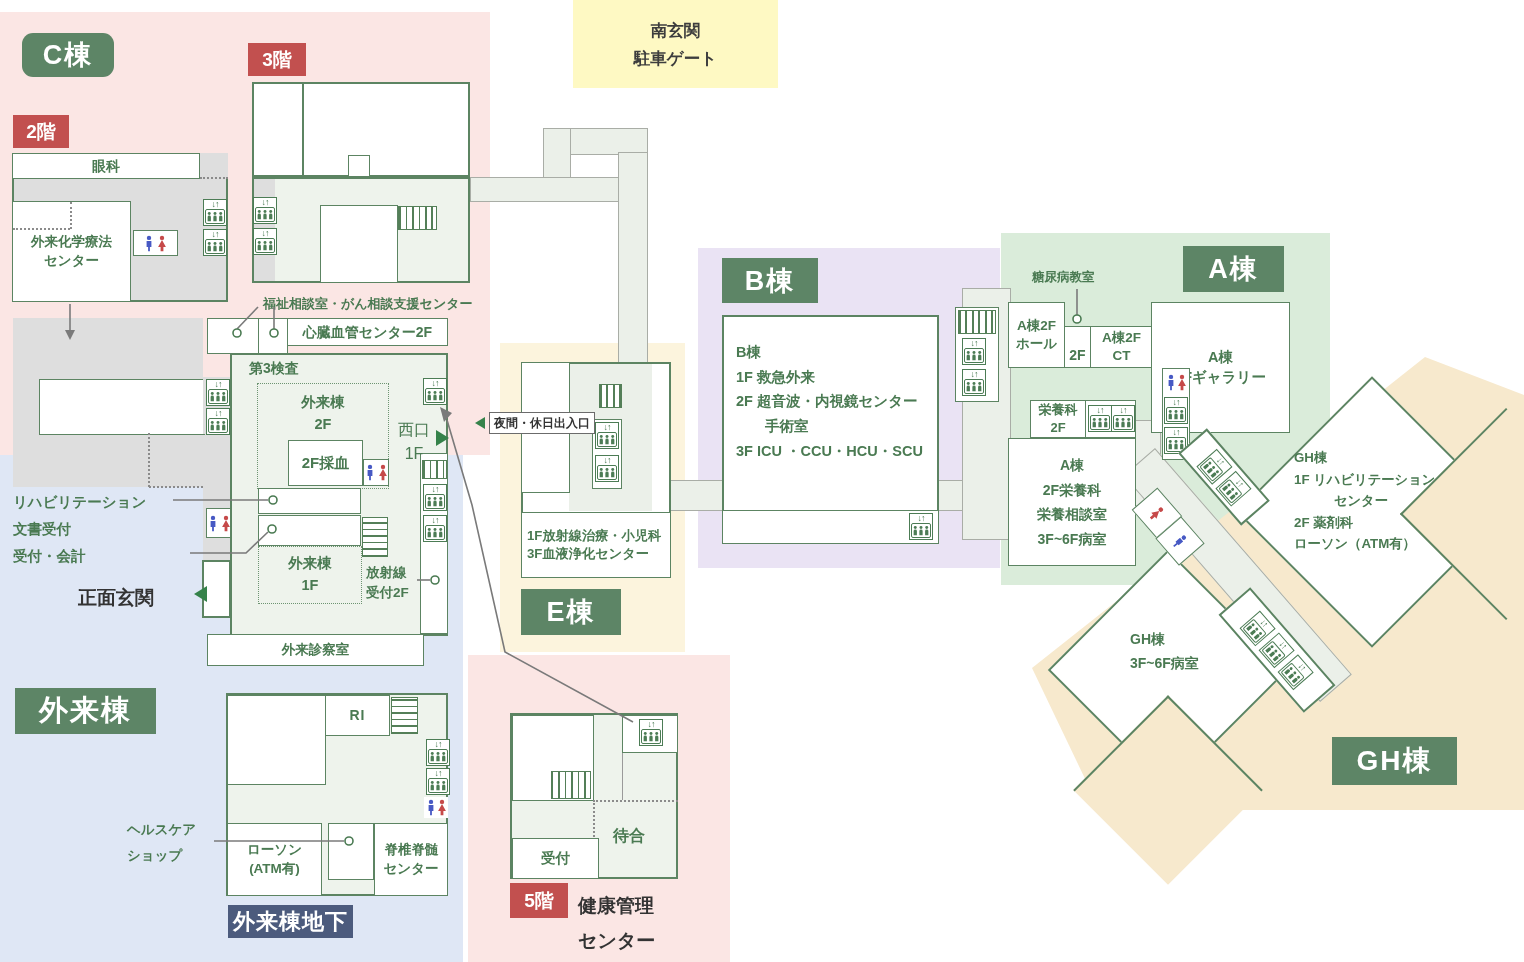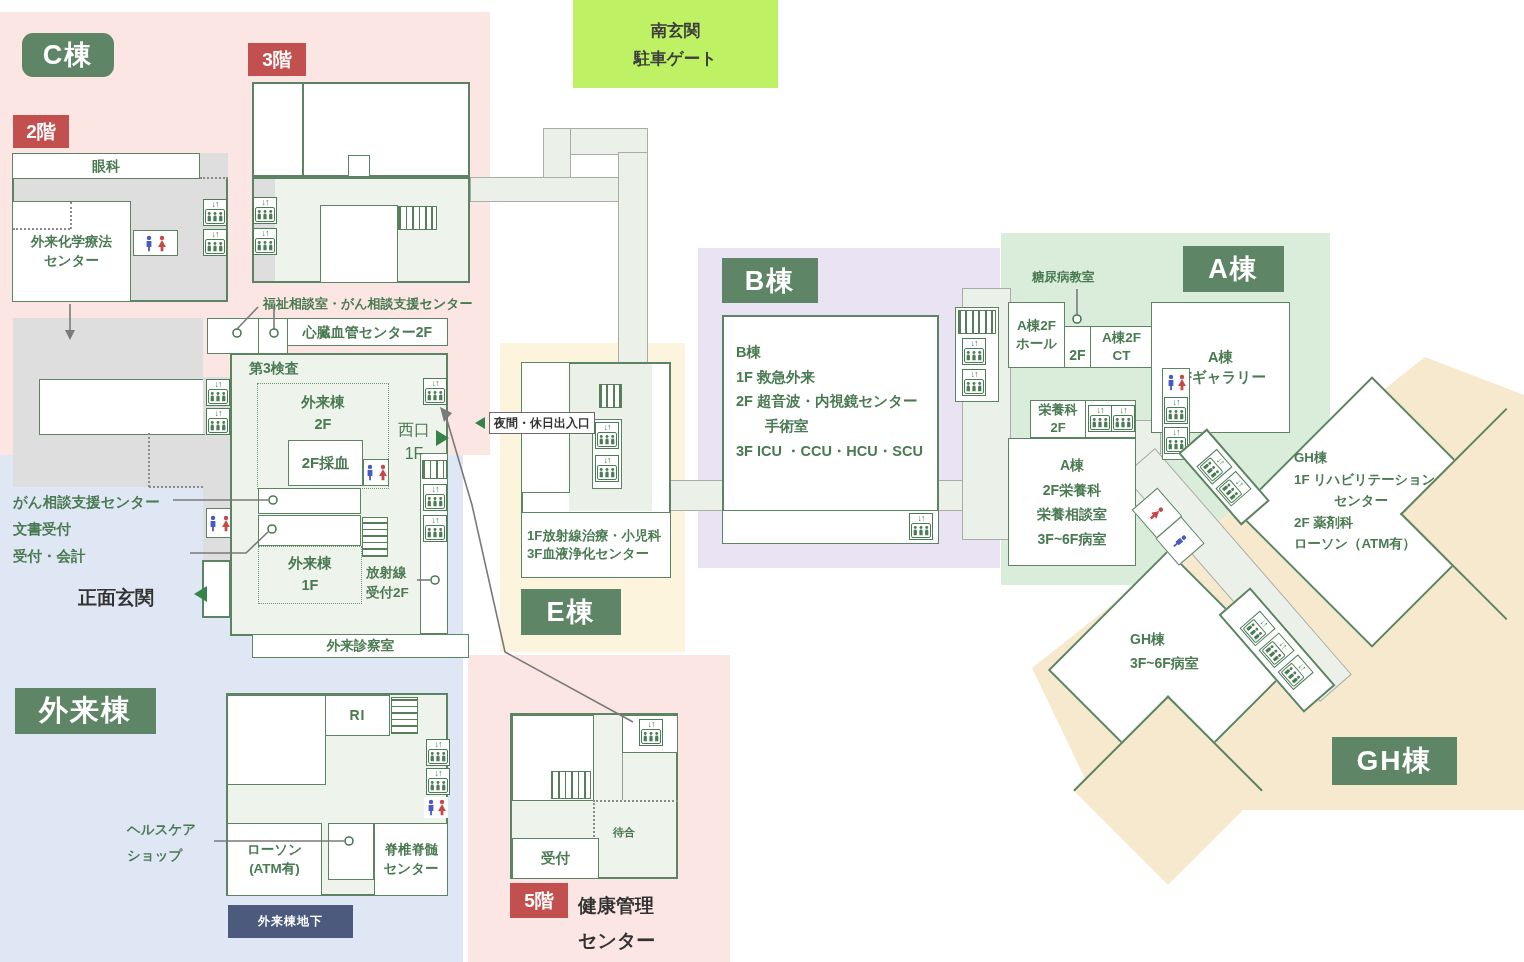--- a/index.html
+++ b/index.html
@@ -196,21 +196,21 @@
     <svg viewBox="0 0 10 16" class="woman">
         <use href="#woman"></use>
       </svg>
   </div>
   <div class="room" style="left:258px;top:488px;width:103px;height:26px;"></div>
   <div class="room" style="left:258px;top:515px;width:103px;height:31px;"></div>
   <div class="st h" style="left:362px;top:517px;width:26px;height:40px;"></div>
   <div class="dotted-room" style="left:258px;top:546px;width:104px;height:58px;font-size:14.5px;display:flex;align-items:center;justify-content:center;"><span>外来棟
 1F</span></div>
   <div class="bldg" style="left:202px;top:560px;width:29px;height:58px;"></div>
-  <div class="room" style="left:207px;top:634px;width:217px;height:24px;font-size:13.5px;margin-left:45px;"><span>外来診察室</span></div>
+  <div class="room" style="left:207px;top:634px;width:217px;height:32px;font-size:13.5px;"><span>外来診察室</span></div>
 
   <div class="bldg" style="left:420px;top:453px;width:28px;height:181px;border-width:1.7px;"></div>
   <div class="elev" style="left:423px;top:378px;">
       <span class="ar">↓↑</span>
       <span class="car">
         <svg viewBox="0 0 22 12">
           <use href="#p3"></use>
         </svg>
       </span>
     </div>
@@ -233,21 +233,21 @@
     </div>
   <div class="t" style="left:396px;top:418px;font-size:16px;font-weight:normal;text-align:center;width:36px;">西口
 1F</div>
   <div class="tri-r" style="left:436px;top:430px;"></div>
   <div class="t" style="left:366px;top:563px;font-size:13.5px;">放射線
 受付2F</div>
 
   <div class="t dark" style="left:78px;top:584px;font-size:19px;font-weight:bold;color:#333;">正面玄関</div>
   <div class="tri-l" style="left:194px;top:586px;"></div>
 
-  <div class="t" style="left:13px;top:489px;font-size:14.5px;line-height:1.85;">がん相談支援センター
+  <div class="t" style="left:13px;top:489px;font-size:14.5px;line-height:1.85;">リハビリテーション
 文書受付
 受付・会計</div>
 
   <div class="t" style="left:263px;top:294px;font-size:13px;">福祉相談室・がん相談支援センター</div>
 
   <div class="bldg" style="left:521px;top:362px;width:150px;height:216px;"></div>
   <div class="abs" style="left:569px;top:364px;width:83px;height:147px;background:#ebf0e9;"></div>
   <div class="room" style="left:521px;top:362px;width:49px;height:131px;"></div>
   <div class="st v" style="left:599px;top:384px;width:23px;height:24px;"></div>
   <div class="bldg" style="left:592px;top:419px;width:30px;height:70px;border-width:1.7px;"></div>
@@ -440,21 +440,21 @@
       <span class="car">
         <svg viewBox="0 0 22 12">
           <use href="#p3"></use>
         </svg>
       </span>
     </div>
   <div class="abs" style="left:622px;top:753px;width:0;height:47px;border-left:1.5px solid #9a9a9a;"></div>
   <div class="dotline-h" style="left:593px;top:800px;width:85px;"></div>
   <div class="dotline-v" style="left:593px;top:800px;height:77px;"></div>
   <div class="room" style="left:512px;top:838px;width:87px;height:41px;font-size:14.5px;"><span>受付</span></div>
-  <div class="t" style="left:613px;top:824px;font-size:11px;">待合</div>
+  <div class="t" style="left:613px;top:824px;font-size:16px;">待合</div>
 
   <div class="bldg sagefill" style="left:226px;top:693px;width:222px;height:203px;"></div>
   <div class="room" style="left:227px;top:695px;width:99px;height:90px;"></div>
   <div class="room" style="left:325px;top:695px;width:65px;height:41px;font-size:14px;letter-spacing:1px;"><span>RI</span></div>
   <div class="st h" style="left:391px;top:697px;width:27px;height:37px;"></div>
   <div class="elev" style="left:426px;top:739px;">
       <span class="ar">↓↑</span>
       <span class="car">
         <svg viewBox="0 0 22 12">
           <use href="#p3"></use>
@@ -478,21 +478,21 @@
       </svg>
   </div>
   <div class="room" style="left:227px;top:823px;width:95px;height:73px;font-size:13.5px;"><span>ローソン
 (ATM有)</span></div>
   <div class="room" style="left:328px;top:823px;width:46px;height:57px;"></div>
   <div class="room" style="left:374px;top:823px;width:74px;height:73px;font-size:13.5px;text-align:right;"><span>脊椎脊髄
 センター</span></div>
   <div class="t" style="left:127px;top:817px;font-size:13.5px;line-height:1.9;">ヘルスケア
 ショップ</div>
 
-  <div class="abs" style="left:573px;top:0;width:205px;height:88px;background:#bef264;display:flex;align-items:center;justify-content:center;">
+  <div class="abs" style="left:573px;top:0;width:205px;height:88px;background:#fef9c3;display:flex;align-items:center;justify-content:center;">
     <span class="dark" style="font-size:16.5px;font-weight:bold;color:#3d3d3d;white-space:pre-line;text-align:center;line-height:1.7;">南玄関
 駐車ゲート</span>
   </div>
 
   <div class="lblg" style="left:22px;top:33px;width:92px;height:44px;font-size:27px;border-radius:11px;">
       <span>C棟</span>
     </div>
   <div class="lblr" style="left:13px;top:115px;width:56px;height:33px;font-size:19px;">
       <span>2階</span>
     </div>
@@ -510,21 +510,21 @@
     </div>
   <div class="lblg" style="left:1332px;top:737px;width:125px;height:48px;font-size:28px;">
       <span>GH棟</span>
     </div>
   <div class="lblr" style="left:510px;top:883px;width:58px;height:35px;font-size:19px;">
       <span>5階</span>
     </div>
   <div class="lblg" style="left:15px;top:688px;width:141px;height:46px;font-size:29px;">
       <span>外来棟</span>
     </div>
-  <div class="lbln" style="left:228px;top:905px;width:125px;height:33px;font-size:12px;">
+  <div class="lbln" style="left:228px;top:905px;width:125px;height:33px;font-size:22px;">
       <span>外来棟地下</span>
     </div>
   <div class="t dark" style="left:578px;top:888px;font-size:19px;font-weight:bold;color:#333;line-height:1.85;">健康管理
 センター</div>
 
   <svg width="1524" height="962" style="position:absolute;left:0;top:0;pointer-events:none;">
     <g stroke="#7a7a7a" stroke-width="1.6" fill="none">
       <path d="M70,304 V330"></path>
       <path d="M258,307 L237,329"></path>
       <path d="M274,307 V329"></path>

